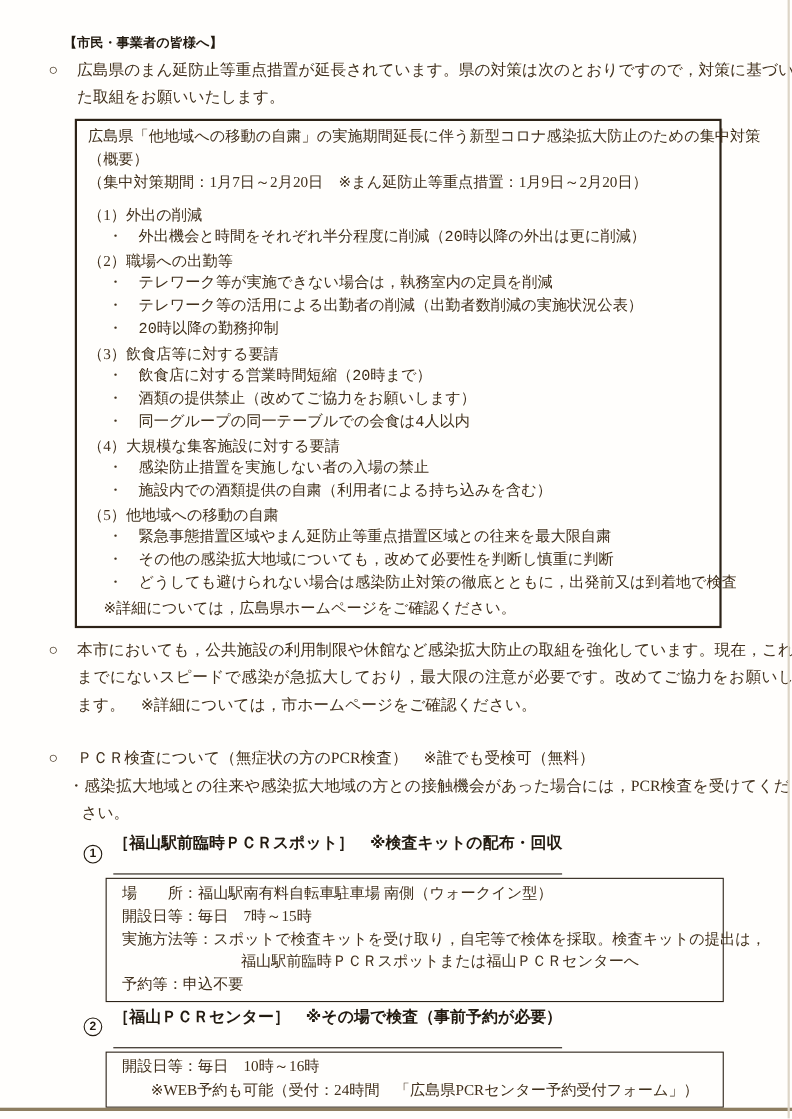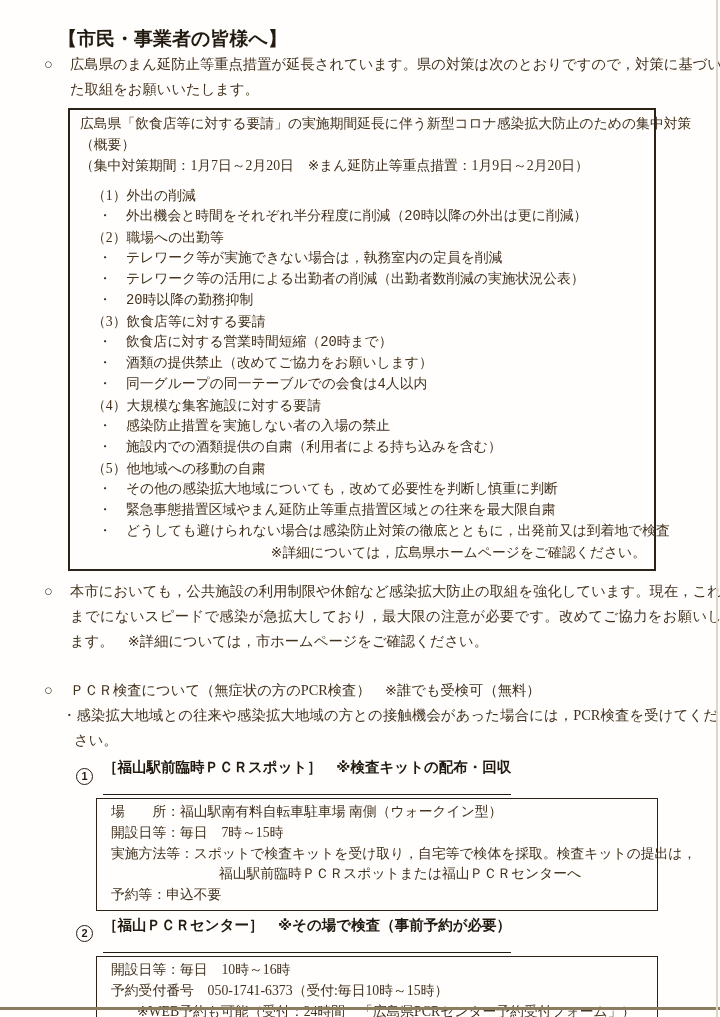--- a/index.html
+++ b/index.html
@@ -13,21 +13,21 @@
     color:#41301c;
     font-family:"Liberation Serif","DejaVu Serif","DejaVu Sans",serif;
     font-size:14.3px;
     line-height:25px;
   }
   
   .doc-title{
     margin:0 0 2px 18px;
     font-family:"Liberation Sans","DejaVu Sans",sans-serif;
     font-weight:bold;
-    font-size:19px;line-height:22px;
+    font-size:12px;line-height:22px;
     color:#221a10;
   }
   
   .para{
     margin:0 0 0 4px;
     width:652px;
     text-align:justify;
     padding-left:26px;text-indent:-26px;
   }
   .para .circle-marker{display:inline-block;width:26px;text-indent:0;}
@@ -36,24 +36,24 @@
     margin:6px 0 8px 28px;
     width:588px;
     box-sizing:border-box;
     border:2px solid #2c2217;
     padding:3px 8px 6px 10px;
     font-size:13.8px;
     line-height:21px;
   }
   .summary-box .box-line{white-space:nowrap;}
   .summary-box .first-sec{margin-top:9px;}
-  .sec-heading{white-space:nowrap;margin-left:12px;}
+  .sec-heading{white-space:nowrap;}
   .box-item{white-space:nowrap;padding-left:18px;font-family:Liberation Mono, monospace;}
   .box-item .dot{display:inline-block;width:28px;text-align:left;}
-  .box-footnote{padding-left:14px;white-space:nowrap;text-align:right;}
+  .box-footnote{padding-left:14px;white-space:nowrap;}
   
   .pcr-head{margin-top:24px;}
   .pcr-note{
     margin:0 0 0 22px;width:644px;text-align:justify;
     padding-left:12px;text-indent:-12px;
   }
   .spot-heading{
     margin:4px 0 0 36px;
     font-family:"Liberation Sans","DejaVu Sans",sans-serif;
     font-weight:bold;font-size:14.5px;line-height:21px;
@@ -90,21 +90,21 @@
 </head>
 <body>
 
 <div class="page">
 
   <h1 class="doc-title">【市民・事業者の皆様へ】</h1>
 
   <p class="para"><span class="circle-marker">○</span><span>広島県のまん延防止等重点措置が延長されています。県の対策は次のとおりですので，対策に基づいた取組をお願いいたします。</span></p>
 
   <div class="summary-box">
-    <div class="box-line">広島県「飲食店等に対する要請」の実施期間延長に伴う新型コロナ感染拡大防止のための集中対策</div>
+    <div class="box-line">広島県「他地域への移動の自粛」の実施期間延長に伴う新型コロナ感染拡大防止のための集中対策</div>
     <div class="box-line">（概要）</div>
     <div class="box-line">（集中対策期間：1月7日～2月20日　※まん延防止等重点措置：1月9日～2月20日）</div>
 
     <div class="sec first-sec">
       <div class="sec-heading">（1）外出の削減</div>
       <div class="box-item"><span class="dot">・</span><span>外出機会と時間をそれぞれ半分程度に削減（20時以降の外出は更に削減）</span></div>
     </div>
 
     <div class="sec">
       <div class="sec-heading">（2）職場への出勤等</div>
@@ -121,22 +121,22 @@
     </div>
 
     <div class="sec">
       <div class="sec-heading">（4）大規模な集客施設に対する要請</div>
       <div class="box-item"><span class="dot">・</span><span>感染防止措置を実施しない者の入場の禁止</span></div>
       <div class="box-item"><span class="dot">・</span><span>施設内での酒類提供の自粛（利用者による持ち込みを含む）</span></div>
     </div>
 
     <div class="sec">
       <div class="sec-heading">（5）他地域への移動の自粛</div>
+      <div class="box-item"><span class="dot">・</span><span>緊急事態措置区域やまん延防止等重点措置区域との往来を最大限自粛</span></div>
       <div class="box-item"><span class="dot">・</span><span>その他の感染拡大地域についても，改めて必要性を判断し慎重に判断</span></div>
-      <div class="box-item"><span class="dot">・</span><span>緊急事態措置区域やまん延防止等重点措置区域との往来を最大限自粛</span></div>
       <div class="box-item"><span class="dot">・</span><span>どうしても避けられない場合は感染防止対策の徹底とともに，出発前又は到着地で検査</span></div>
     </div>
 
     <div class="box-footnote">※詳細については，広島県ホームページをご確認ください。</div>
   </div>
 
   <p class="para"><span class="circle-marker">○</span><span>本市においても，公共施設の利用制限や休館など感染拡大防止の取組を強化しています。現在，これまでにないスピードで感染が急拡大しており，最大限の注意が必要です。改めてご協力をお願いします。　※詳細については，市ホームページをご確認ください。</span></p>
 
   <p class="para pcr-head"><span class="circle-marker">○</span><span>ＰＣＲ検査について（無症状の方のPCR検査）　※誰でも受検可（無料）</span></p>
 
@@ -157,19 +157,18 @@
   </div>
 
   <div class="spot-heading">
     <span class="circ">
         <span>2</span>
       </span>
     <span class="spot-title">［福山ＰＣＲセンター］　※その場で検査（事前予約が必要）</span>
   </div>
   <div class="spot-box">
     <div class="spot-row">開設日等：毎日　10時～16時</div>
-    <div class="spot-row">予約受付番号　050-1741-6373（受付:毎日10時～15時）</div>
     <div class="spot-row web">※WEB予約も可能（受付：24時間　「広島県PCRセンター予約受付フォーム」）</div>
   </div>
 
   <div class="page-bottom-edge"></div>
   <div class="page-right-edge"></div>
 </div>
 
 </body></html>

